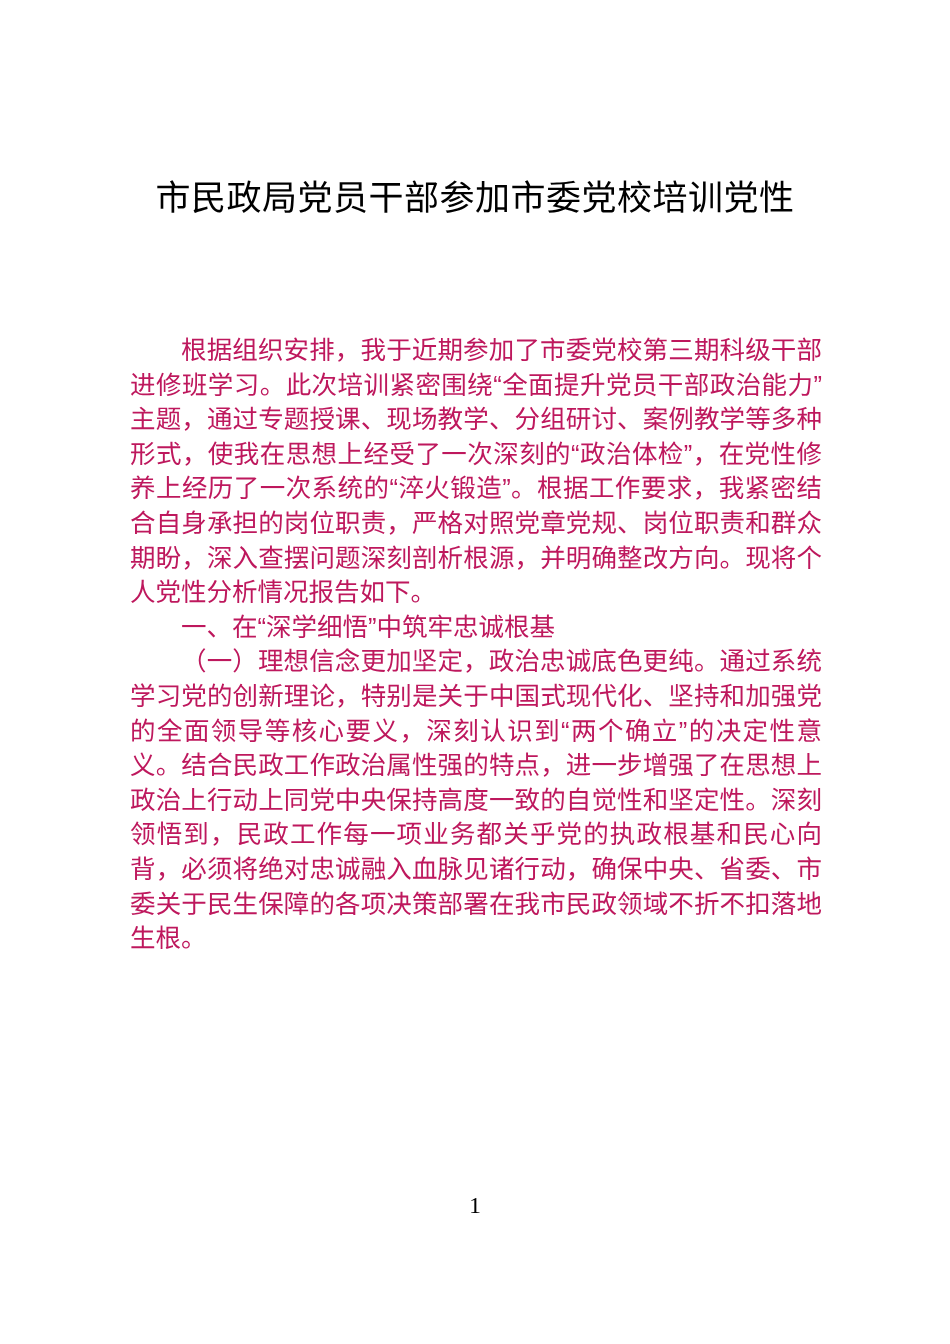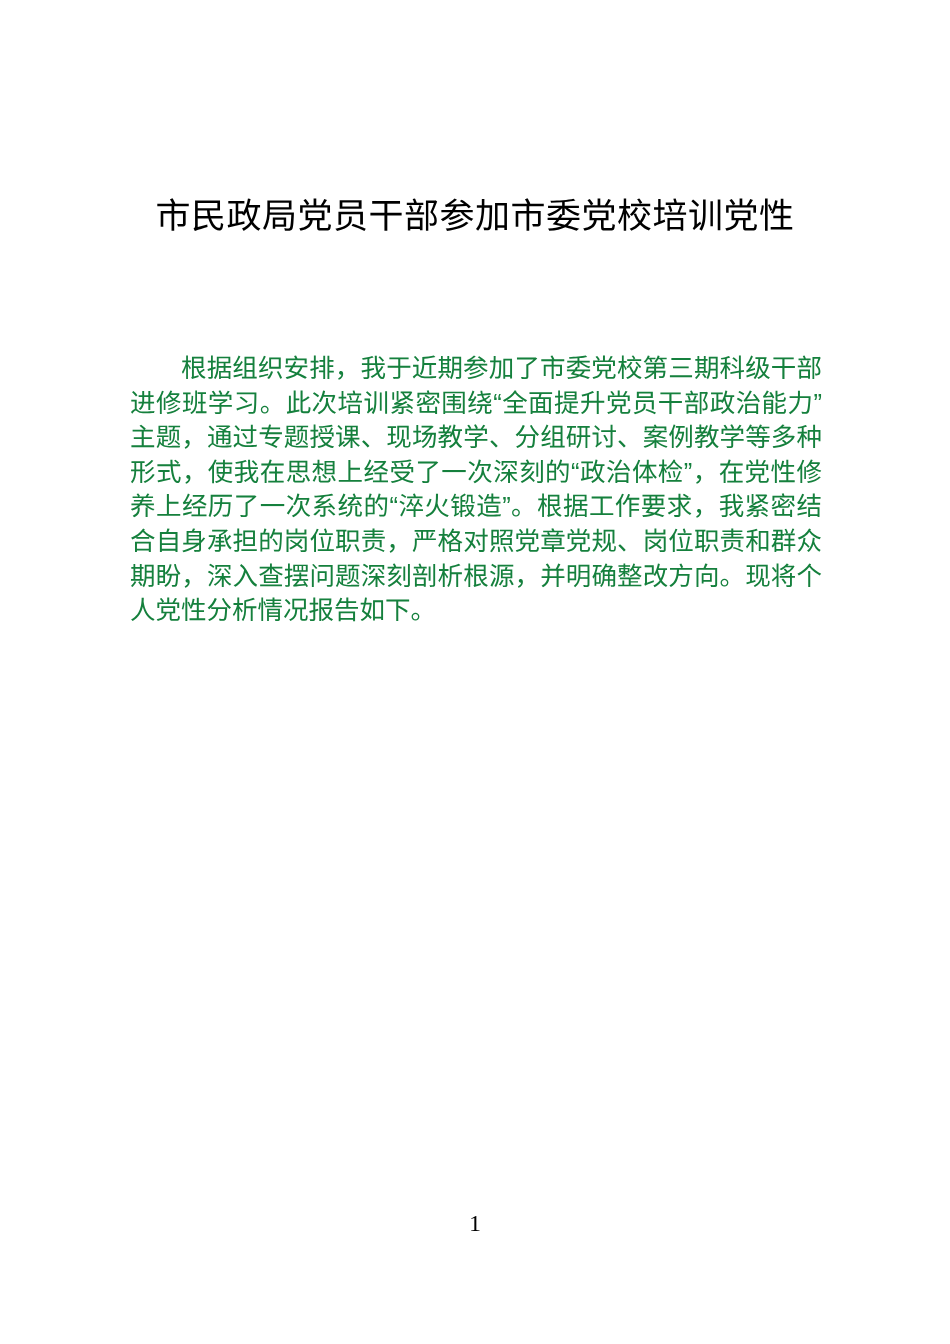--- a/index.html
+++ b/index.html
@@ -6,21 +6,21 @@
   html, body {
     margin: 0;
     padding: 0;
     background: #ffffff;
   }
 
   .page {
     position: relative;
     width: 950px;
     height: 1237px;
-    margin: 18px auto;
+    margin: 0 auto;
     background: #ffffff;
     overflow: hidden;
     font-family: "Liberation Sans", "DejaVu Sans", sans-serif;
     color: #000000;
     -webkit-font-smoothing: antialiased;
   }
 
   
   .doc-title {
     position: absolute;
@@ -51,21 +51,21 @@
     margin: 0;
     padding: 0;
     font-size: 25.5px;
     line-height: 34.6px;
     font-weight: 400;
     text-align: justify;
     text-justify: inter-ideograph;
     text-indent: 2em;
     letter-spacing: 0px;
     word-break: break-all;
-    color: #15803d;
+    color: #be185d;
   }
 
   p.para.heading-1 {
     text-align: left;
   }
 
   
   .page-number {
     position: absolute;
     left: 0;
@@ -82,17 +82,19 @@
 <body>
 
 <div class="page">
 
   <div class="doc-title">
     <span class="title-line">市民政局党员干部参加市委党校培训党性</span>
   </div>
 
   <div class="body-block">
     <p class="para">根据组织安排，我于近期参加了市委党校第三期科级干部进修班学习。此次培训紧密围绕“全面提升党员干部政治能力”主题，通过专题授课、现场教学、分组研讨、案例教学等多种形式，使我在思想上经受了一次深刻的“政治体检”，在党性修养上经历了一次系统的“淬火锻造”。根据工作要求，我紧密结合自身承担的岗位职责，严格对照党章党规、岗位职责和群众期盼，深入查摆问题深刻剖析根源，并明确整改方向。现将个人党性分析情况报告如下。</p>
+    <p class="para heading-1">一、在“深学细悟”中筑牢忠诚根基</p>
+    <p class="para">（一）理想信念更加坚定，政治忠诚底色更纯。通过系统学习党的创新理论，特别是关于中国式现代化、坚持和加强党的全面领导等核心要义，深刻认识到“两个确立”的决定性意义。结合民政工作政治属性强的特点，进一步增强了在思想上政治上行动上同党中央保持高度一致的自觉性和坚定性。深刻领悟到，民政工作每一项业务都关乎党的执政根基和民心向背，必须将绝对忠诚融入血脉见诸行动，确保中央、省委、市委关于民生保障的各项决策部署在我市民政领域不折不扣落地生根。</p>
   </div>
 
   <div class="page-number">1</div>
 
 </div>
 
 </body></html>

